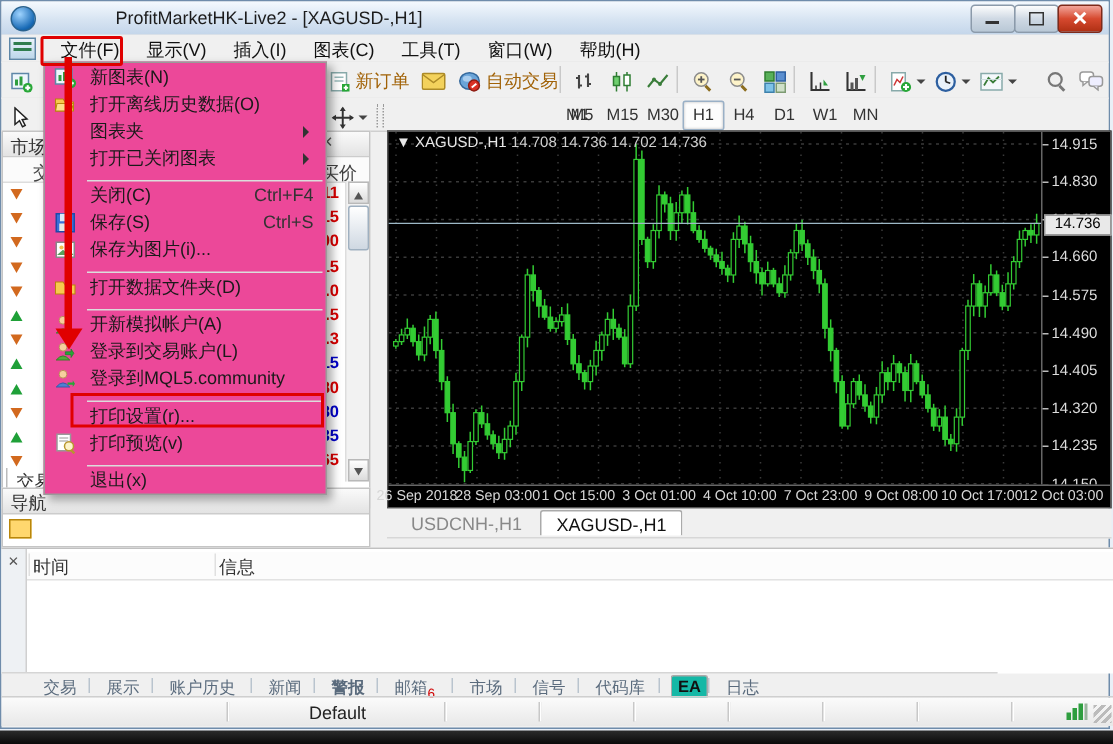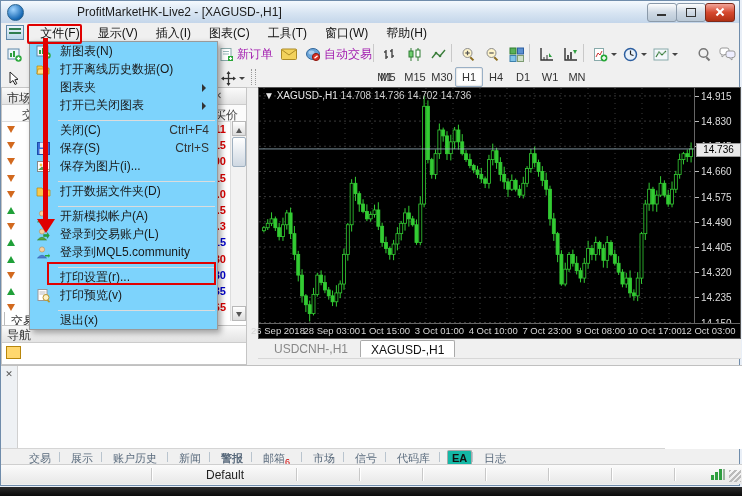--- a/index.html
+++ b/index.html
@@ -24,21 +24,21 @@
   #menubar{position:absolute;left:0;top:22px;width:100%;height:18px;background:#f0f0f0;
            border-bottom:1px solid #dcdcdc;}
   .menu-item{position:relative;display:inline-block;padding:2px 9px;color:#111;cursor:default;}
   #mdi-icon{display:inline-block;width:16px;height:13px;margin:2px 4px 0 5px;vertical-align:top;
             background:linear-gradient(#eaf3fb,#bcd6ea);border:1px solid #5e87a8;}
   #mdi-icon i{display:block;margin:2px;height:2px;background:#2f7d4f;}
   
   #toolbar1{position:absolute;left:0;top:40px;width:100%;height:24px;background:#f0f0f0;border-bottom:1px solid #e0e0e0;}
   #toolbar2{position:absolute;left:0;top:64px;width:100%;height:22px;background:#f0f0f0;border-bottom:1px solid #cfcfcf;}
   .tbtn{position:absolute;top:2px;height:20px;display:flex;align-items:center;padding:0 3px;border:1px solid transparent;border-radius:2px;}
-  .tlabel{margin-left:3px;color:#a21caf;}
+  .tlabel{margin-left:3px;color:#a16207;}
   .tsep{position:absolute;top:3px;width:1px;height:18px;background:#c9c9c9;}
   .caret{width:0;height:0;border:3px solid transparent;border-top-color:#444;margin:4px 0 0 3px;}
   .tf-btn{position:absolute;top:2px;width:26px;height:18px;line-height:18px;text-align:center;
           color:#333;font-size:11px;border:1px solid transparent;border-radius:2px;}
   .tf-btn.active{background:#fdfdfd;border-color:#9ab0c6;box-shadow:inset 0 0 2px #bbb;}
   .handle{position:absolute;top:4px;width:3px;height:16px;border-left:1px dotted #9a9a9a;border-right:1px dotted #9a9a9a;}
   
   #market{position:absolute;left:0;top:86px;width:246px;height:252px;background:#fff;border:1px solid #c5c5c5;box-sizing:border-box;}
   #mw-title{position:absolute;left:0;top:0;width:100%;height:17px;background:linear-gradient(#fafafa,#e3e3e3);
             border-bottom:1px solid #ccc;color:#333;padding:2px 0 0 5px;box-sizing:border-box;}
@@ -90,21 +90,21 @@
   
   #statusbar{position:absolute;left:0;top:463px;width:742px;height:19px;background:linear-gradient(#fbfbfb,#e8e8e8);border-top:1px solid #cfcfcf;}
   #status-profile{position:absolute;left:205px;top:3px;color:#222;}
   .st-sep{position:absolute;top:3px;width:1px;height:13px;background:#c8c8c8;border-right:1px solid #fff;}
   #conn{position:absolute;right:18px;top:4px;width:14px;height:11px;}
   #conn i{position:absolute;bottom:0;width:2.5px;background:#2e9e3f;}
   #grip{position:absolute;right:2px;bottom:2px;width:12px;height:12px;
         background:repeating-linear-gradient(135deg,#bbb 0 2px,transparent 2px 4px);}
   #bottom-band{position:absolute;left:0;top:487px;width:742px;height:9px;background:linear-gradient(#2b2b2b,#0a0a0a);}
   
-  #filemenu{position:absolute;left:28px;top:40px;width:187px;background:#7dd3fc;border:1px solid #9a9a9a;
+  #filemenu{position:absolute;left:28px;top:40px;width:187px;background:#ec4899;border:1px solid #9a9a9a;
             box-shadow:3px 3px 6px rgba(0,0,0,.35);z-index:10;}
   .fm-item{position:relative;height:18px;line-height:18px;color:#1a1a1a;padding-left:30px;font-size:12px;white-space:nowrap;}
   .fm-sep{height:6px;border-bottom:1px solid #dcdcdc;margin:0 2px 0 28px;}
   .fm-short{position:absolute;right:8px;color:#333;}
   .fm-sub{position:absolute;right:7px;top:6px;width:0;height:0;border:4px solid transparent;border-left-color:#333;}
   .fm-icon{position:absolute;left:6px;top:2px;width:15px;height:15px;}
   
   .anno{z-index:20;}
   #anno-box-file{position:absolute;left:26px;top:23px;width:51px;height:16px;border:2px solid #e00000;border-radius:2px;z-index:20;}
   #anno-arrow-line{position:absolute;left:42px;top:37px;width:5px;height:182px;background:#e00000;z-index:21;}
@@ -725,20 +725,26 @@
     <div id="chart-tabs">
         <span class="ctab" style="left: 6px;">USDCNH-,H1</span>
         <span class="ctab active" style="left: 102px;">XAGUSD-,H1</span>
       </div>
 
     <div id="terminal">
       <div id="term-side">
         <div id="term-close">✕</div>
         <div id="term-vtitle">终端</div>
       </div>
+      <div id="term-head">
+          <span class="th-cell" style="left: 4px;">时间</span>
+          <i class="th-div" style="left: 1px;"></i>
+          <span class="th-cell" style="left: 128px;">信息</span>
+          <i class="th-div" style="left: 125px;"></i>
+        </div>
       <div></div>
     </div>
 
     <div id="bottom-tabs">
         <span class="btab" style="left: 24px;">交易</span>
         <i class="btab-sep" style="left: 58px;"></i>
         <span class="btab" style="left: 66px;">展示</span>
         <i class="btab-sep" style="left: 100px;"></i>
         <span class="btab" style="left: 108px;">账户历史</span>
         <i class="btab-sep" style="left: 166px;"></i>

